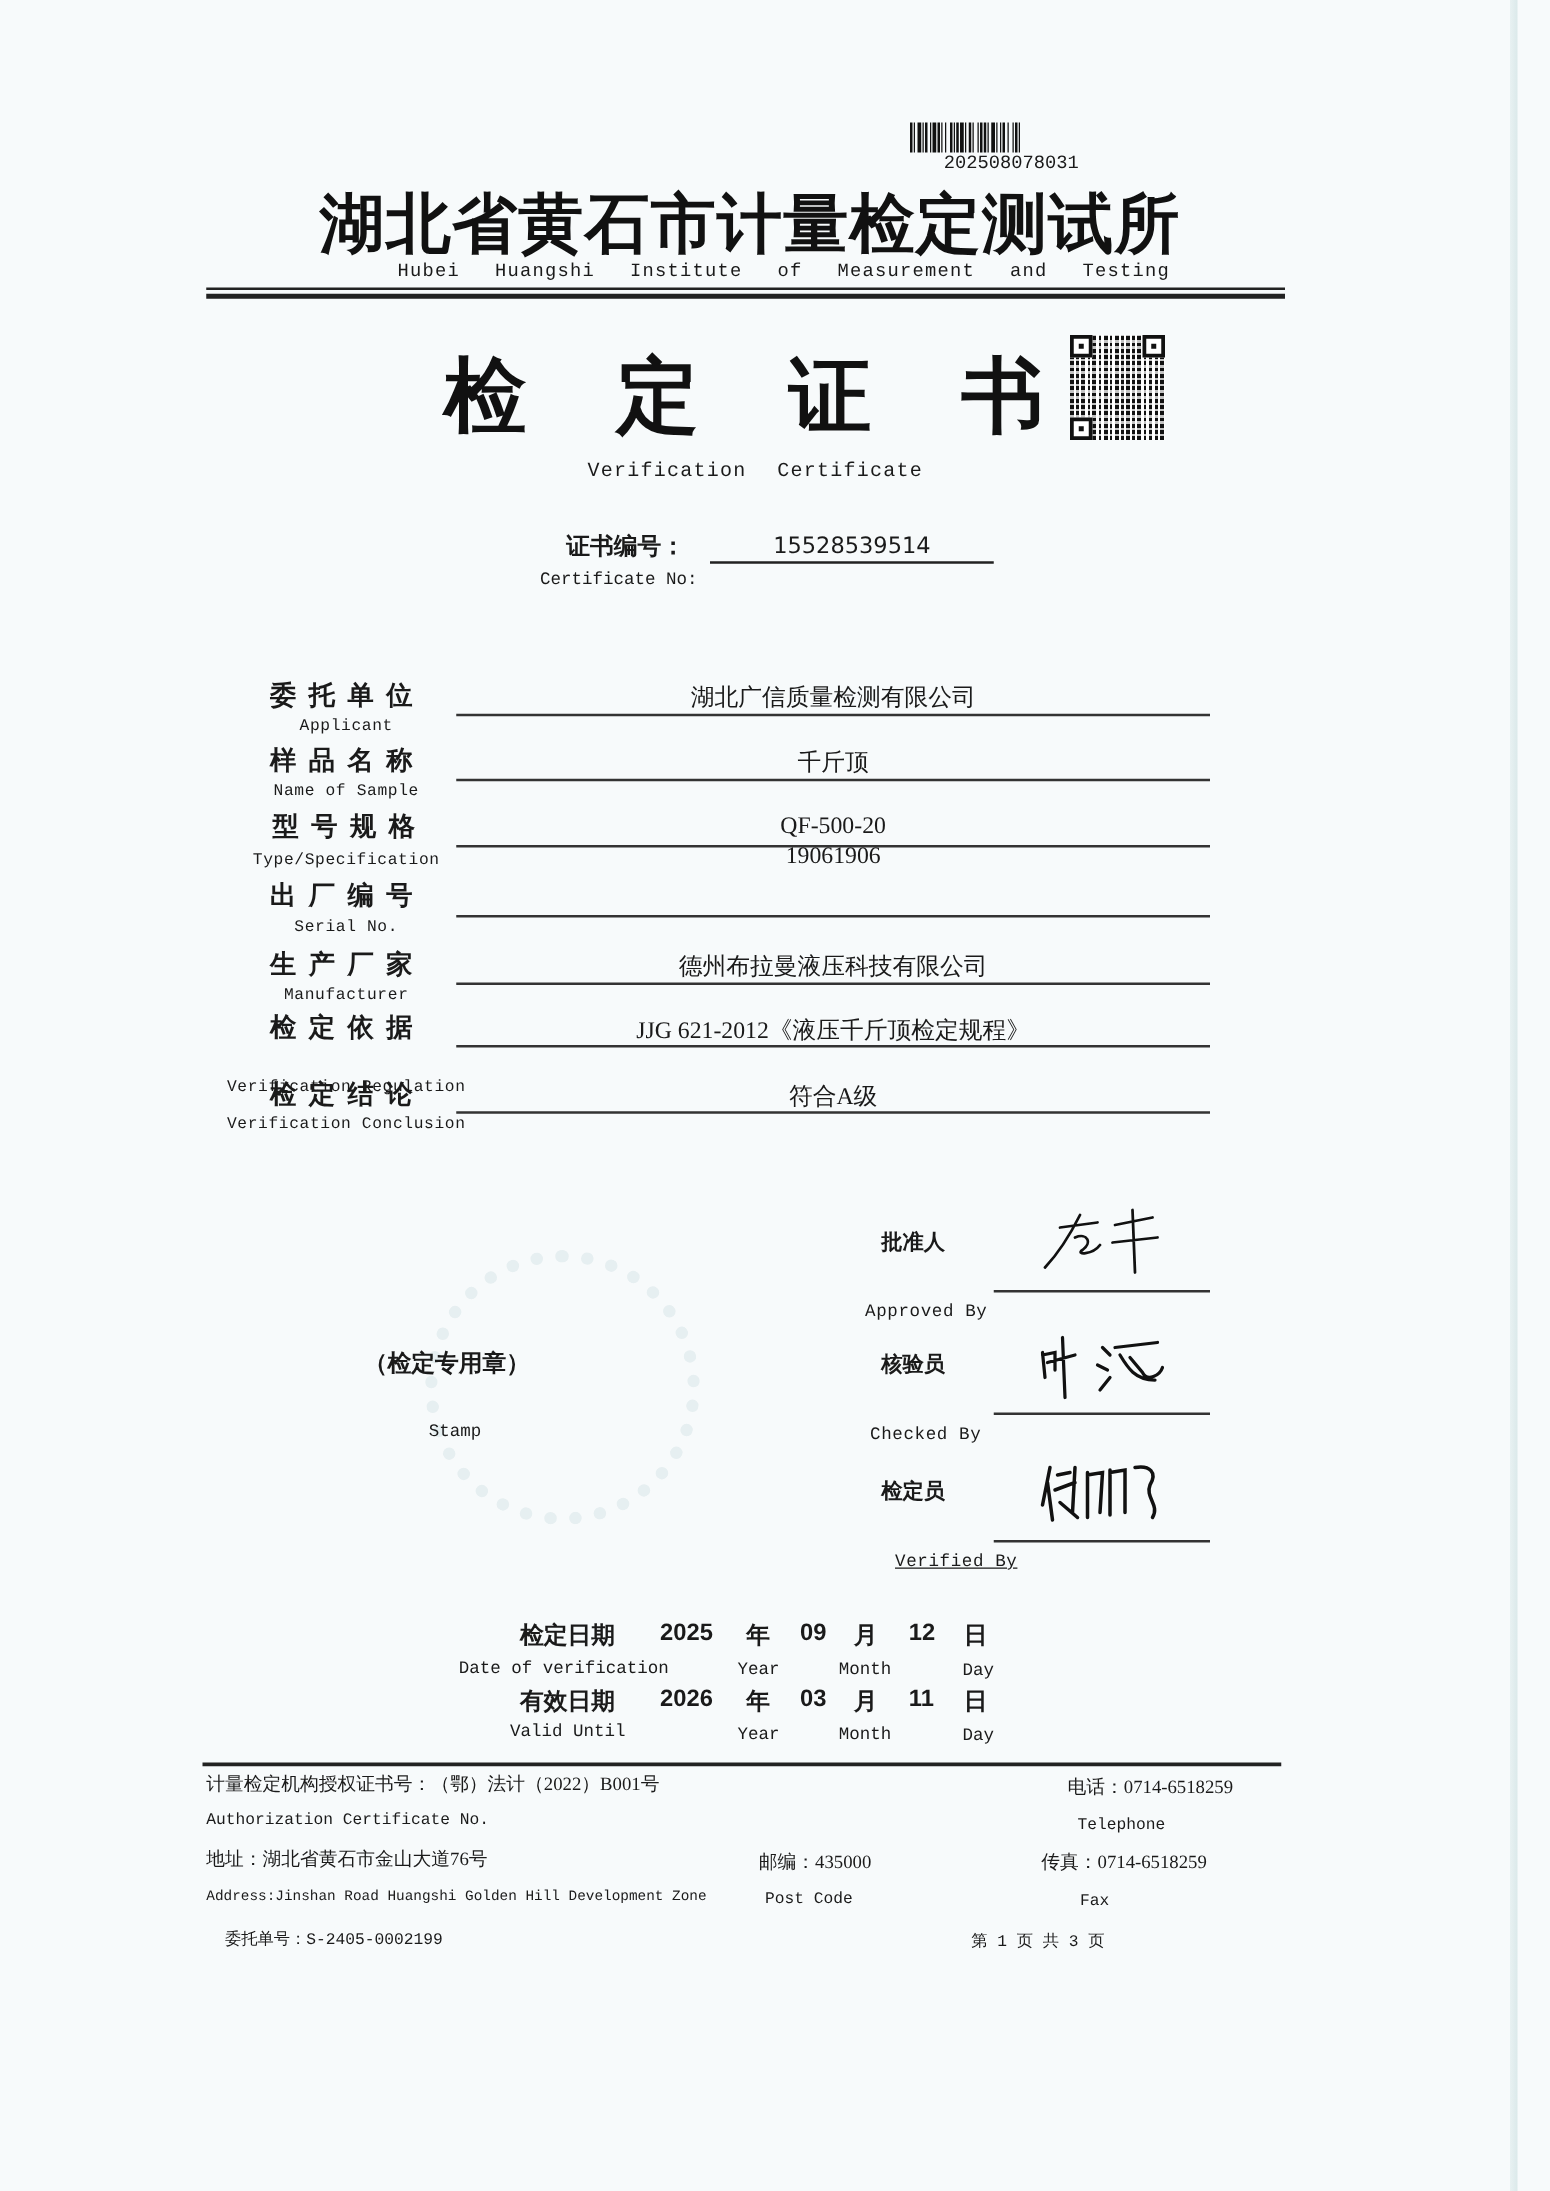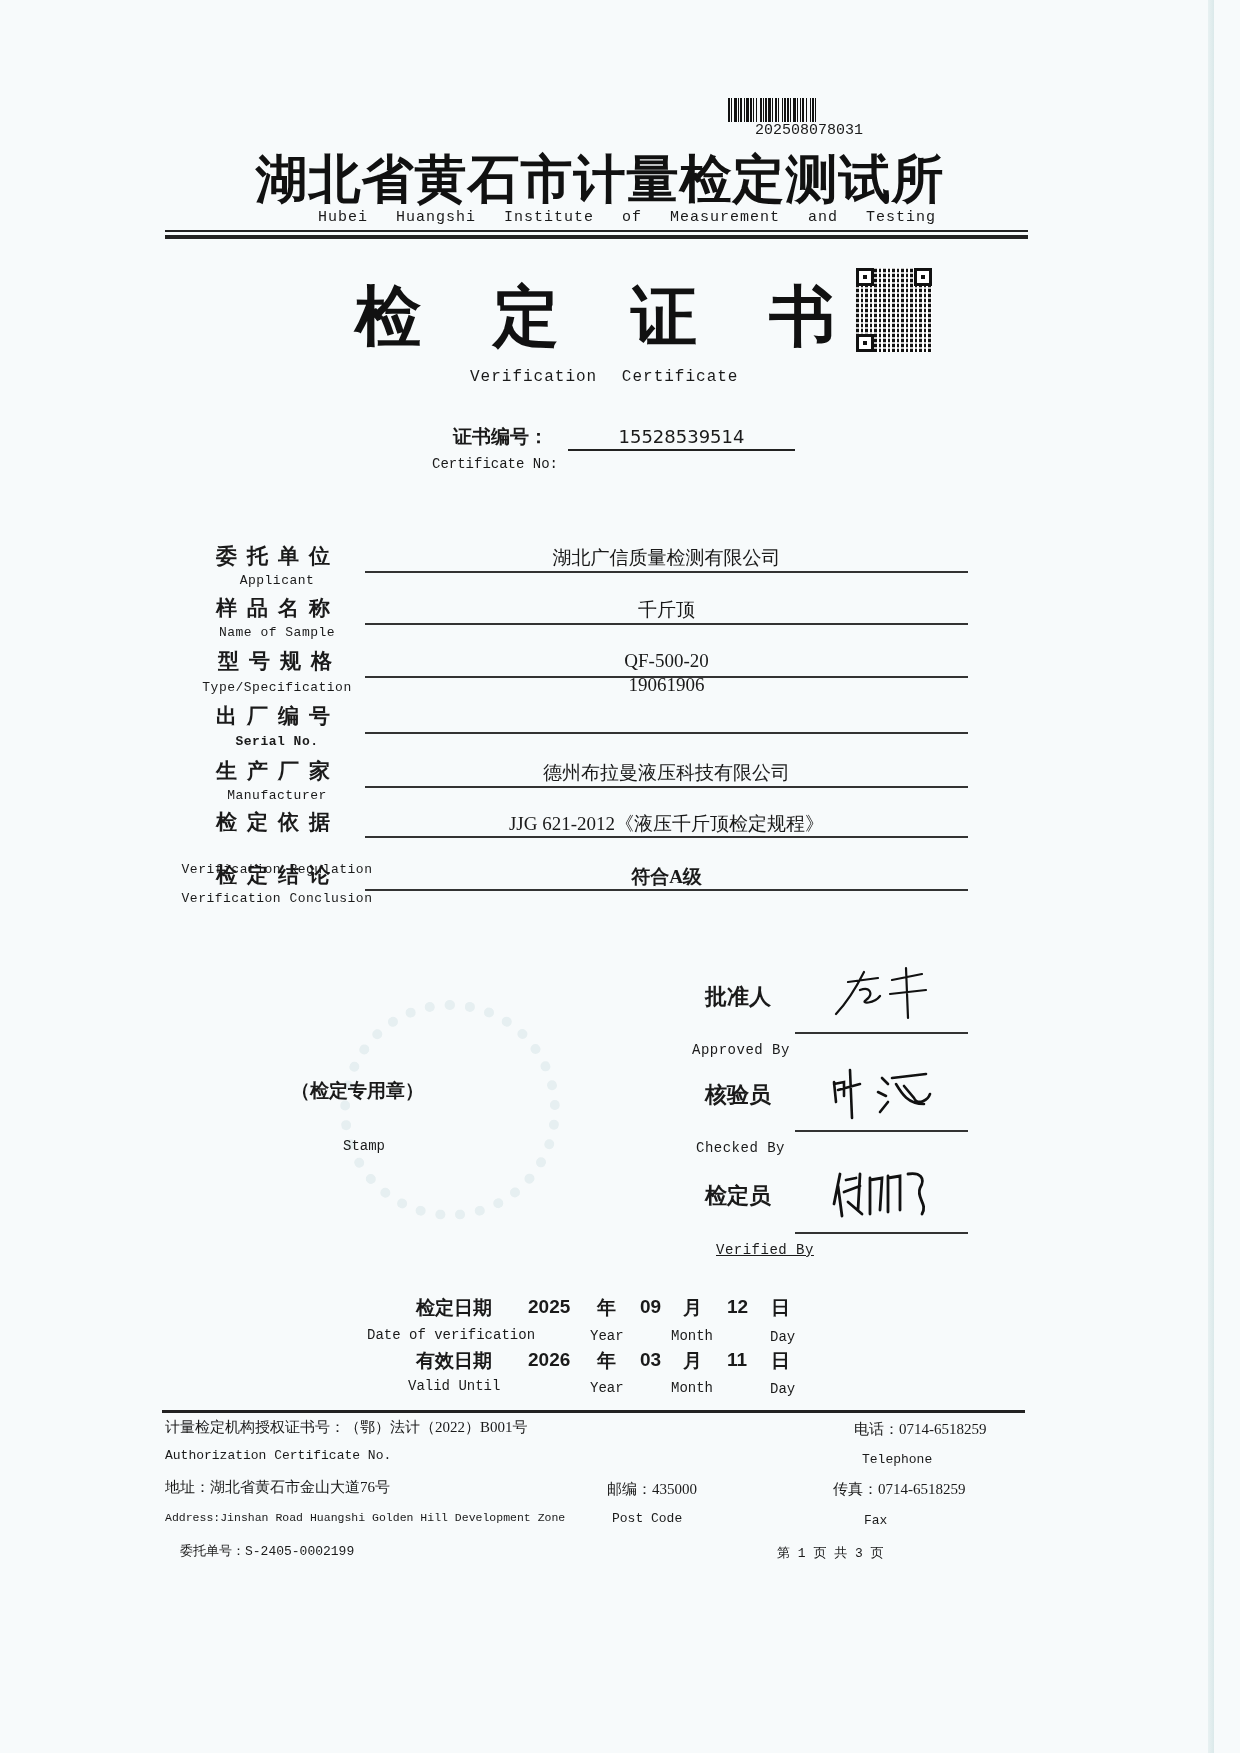--- a/index.html
+++ b/index.html
@@ -28,21 +28,21 @@
   }
   .qr .finder { position:absolute; width:18px; height:18px; border:3px solid #111; background:#fff; box-sizing:border-box; }
   .qr .finder::after { content:""; position:absolute; left:4px; top:4px; width:4px; height:4px; background:#111; }
 
   .sub-en { font-size:16px; letter-spacing:1px; }
   .field-label-cn { font-size:21px; font-weight:bold; letter-spacing:10px; font-family:"DejaVu Sans", sans-serif; }
   .field-label-en { font-size:13px; text-align:center; width:200px; letter-spacing:0.5px; }
   .field-value { font-size:19px; text-align:center; width:603px; left:365px; }
   .field-line { position:absolute; left:365px; width:603px; height:1.5px; background:#333; }
 
-  .sig-label { font-size:22px; font-weight:bold; font-family:"DejaVu Sans", sans-serif; }
+  .sig-label { font-size:17px; font-weight:bold; font-family:"DejaVu Sans", sans-serif; }
   .sig-en { font-size:14px; letter-spacing:0.5px; }
   .sig-line { position:absolute; left:795px; width:173px; height:1.5px; background:#333; }
   .sig { position:absolute; left:830px; width:110px; height:56px; }
 
   .date-cn { font-size:19px; font-weight:bold; font-family:"DejaVu Sans", sans-serif; }
   .date-num { font-size:19px; font-weight:bold; font-family:"Liberation Sans", sans-serif; }
   .date-en { font-size:14px; }
 
   .footer-cn { font-size:15px; }
   .footer-en { font-size:13px; }
@@ -146,37 +146,37 @@
   <div class="abs field-label-en mono" style="left:177px;top:625px;">Name of Sample</div>
   <div class="abs field-value serif" style="top:597px;">千斤顶</div>
   <div class="field-line" style="top:623px;"></div>
 
   <div class="abs field-label-cn" style="left:218px;top:647px;">型号规格</div>
   <div class="abs field-label-en mono" style="left:177px;top:680px;">Type/Specification</div>
   <div class="abs field-value serif" style="top:650px;">QF-500-20</div>
   <div class="field-line" style="top:676px;"></div>
 
   <div class="abs field-label-cn" style="left:216px;top:702px;">出厂编号</div>
-  <div class="abs field-label-en mono" style="left:177px;top:734px;font-weight:bold;">Serial No.</div>
+  <div class="abs field-label-en mono" style="left:177px;top:734px;">Serial No.</div>
   <div class="abs field-value serif" style="top:674px;">19061906</div>
   <div class="field-line" style="top:732px;"></div>
 
   <div class="abs field-label-cn" style="left:216px;top:757px;">生产厂家</div>
   <div class="abs field-label-en mono" style="left:177px;top:788px;">Manufacturer</div>
   <div class="abs field-value serif" style="top:760px;">德州布拉曼液压科技有限公司</div>
   <div class="field-line" style="top:786px;"></div>
 
   <div class="abs field-label-cn" style="left:216px;top:808px;">检定依据</div>
   <div class="abs field-label-en mono" style="left:177px;top:862px;">Verification Regulation</div>
   <div class="abs field-value serif" style="top:811px;">JJG 621-2012《液压千斤顶检定规程》</div>
   <div class="field-line" style="top:836px;"></div>
 
   <div class="abs field-label-cn" style="left:216px;top:861px;">检定结论</div>
   <div class="abs field-label-en mono" style="left:177px;top:891px;">Verification Conclusion</div>
-  <div class="abs field-value serif" style="top:864px;font-weight:bold;">符合A级</div>
+  <div class="abs field-value serif" style="top:864px;">符合A级</div>
   <div class="field-line" style="top:889px;"></div>
 </div>
 
 <div class="stamp-ghost"></div>
 <div class="abs bold sans" style="left:291px;top:1078px;font-size:19px;">（检定专用章）</div>
 <div class="abs mono" style="left:343px;top:1138px;font-size:14px;">Stamp</div>
 
 <div class="abs sig-label" style="left:705px;top:982px;">批准人</div>
 <svg class="sig" style="top:964px;" viewBox="0 0 110 56">
   <path d="M6 50 C20 35 28 20 34 8 M18 18 L48 14 M30 26 C40 22 44 30 36 36 C30 40 44 40 50 32 M62 16 L92 10 M76 4 L78 54 M60 30 L96 26" stroke="#111" stroke-width="2.2" fill="none" stroke-linecap="round"></path>

